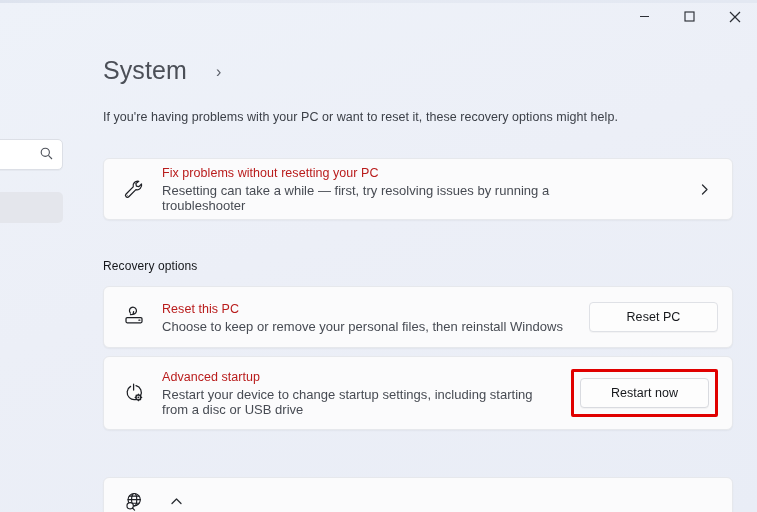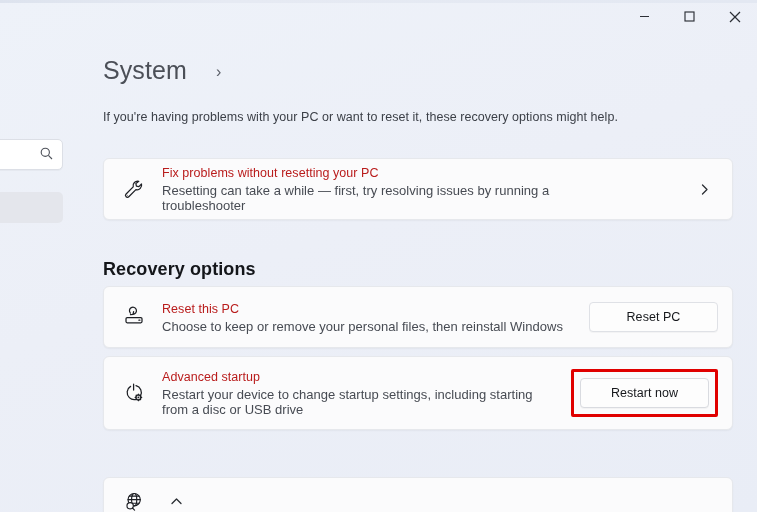--- a/index.html
+++ b/index.html
@@ -123,22 +123,22 @@
     font-size: 12.5px;
     color: #3b3f47;
     letter-spacing: 0.05px;
     white-space: nowrap;
   }
 
   .section-title {
     position: absolute;
     left: 103px;
     top: 225px;
-    font-size: 18px;
-    font-weight: 700;
+    font-size: 12px;
+    font-weight: 400;
     color: #14161a;
     letter-spacing: 0.1px;
   }
 
   
   .card {
     position: absolute;
     left: 103px;
     width: 630px;
     background: #fbfbfc;

